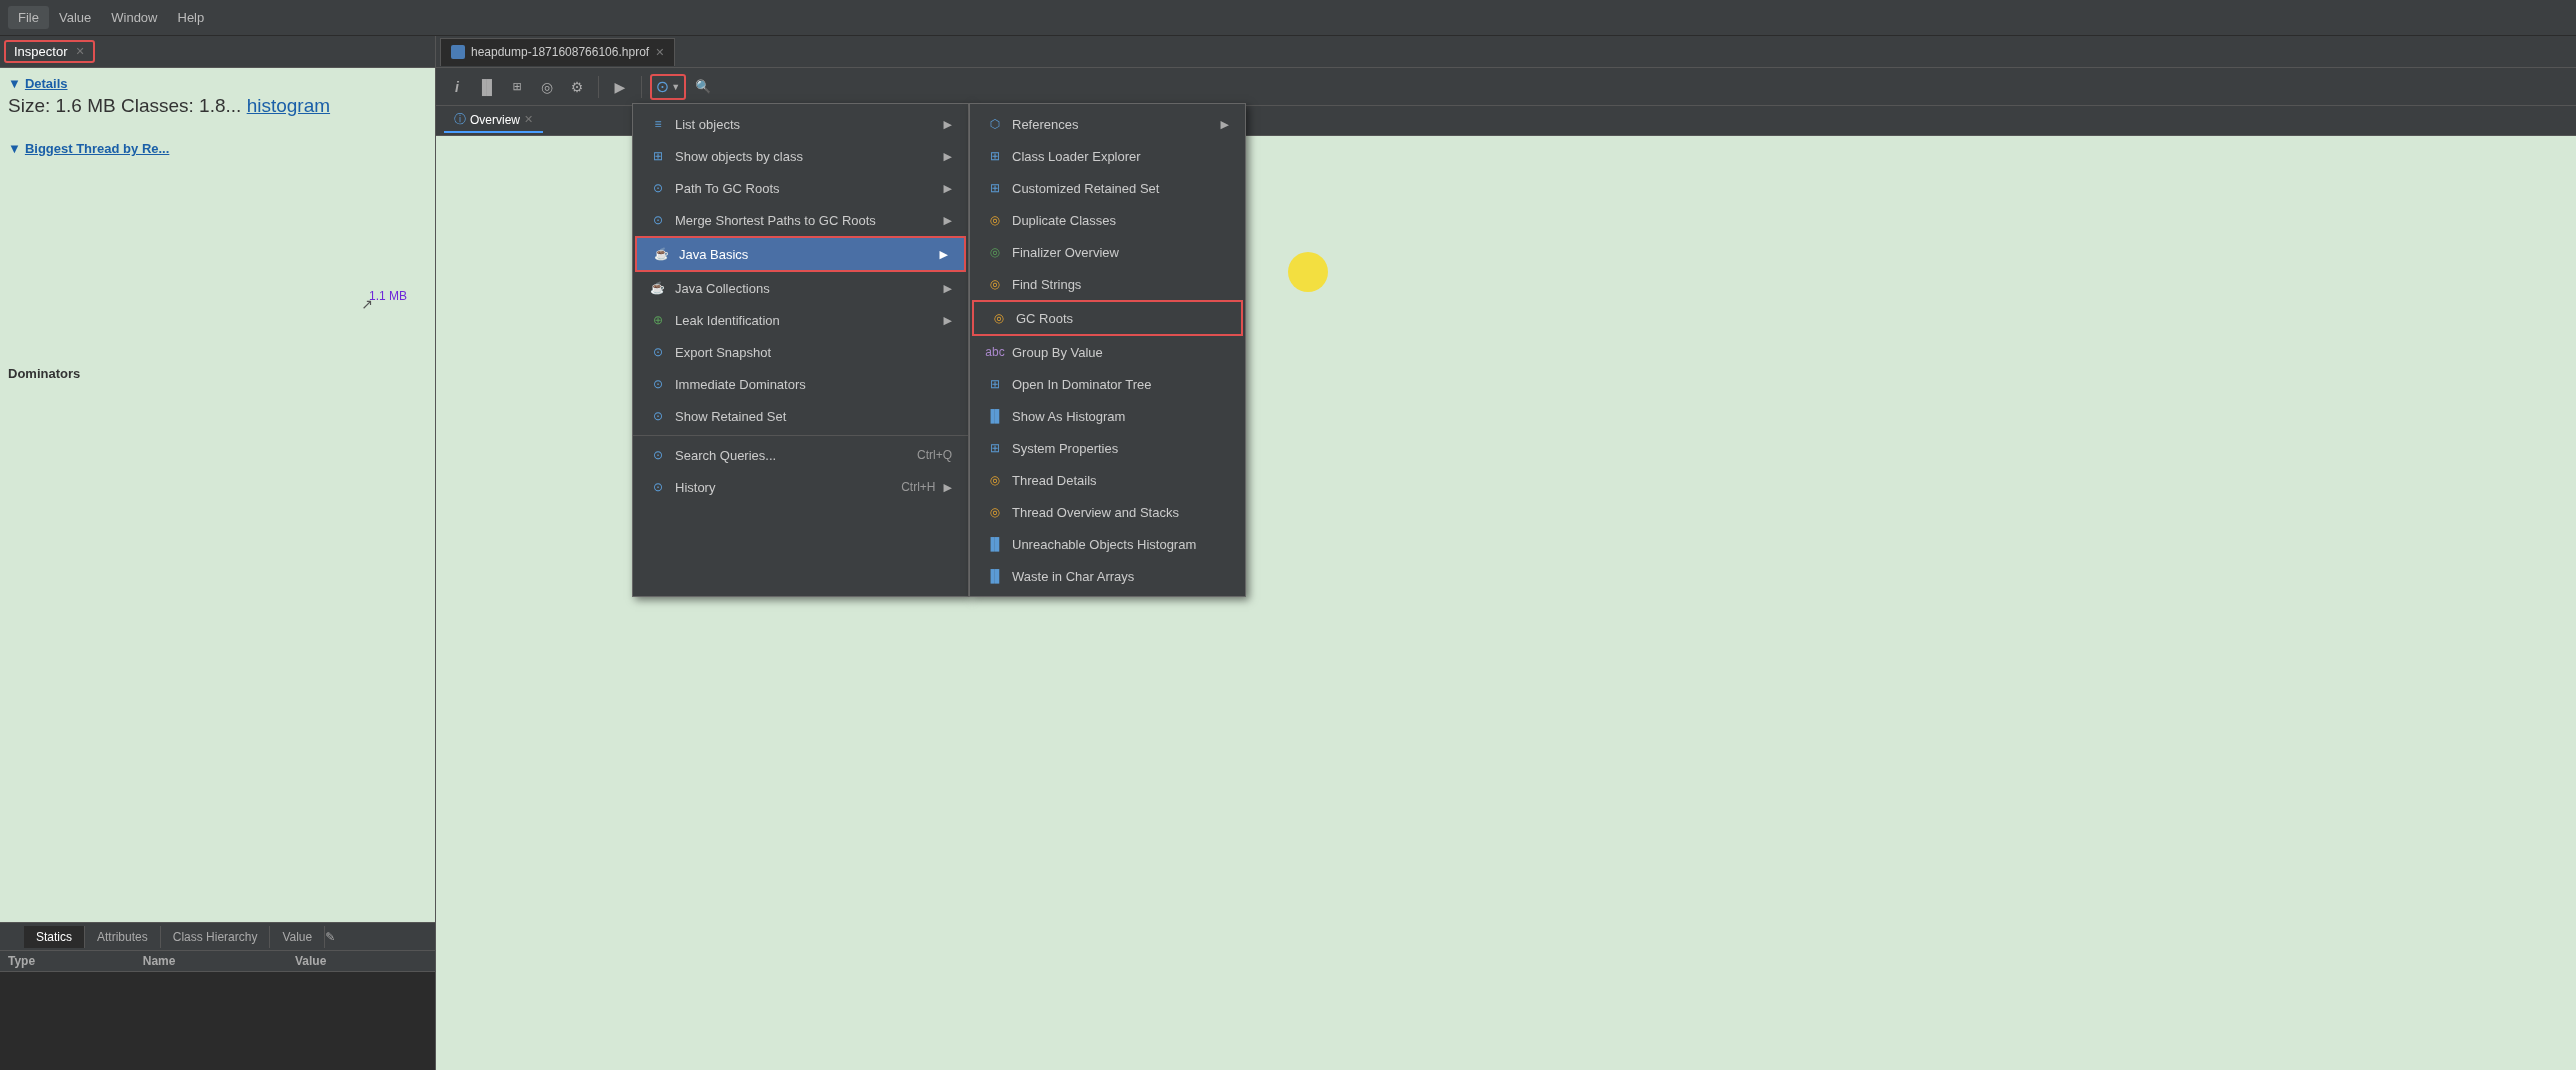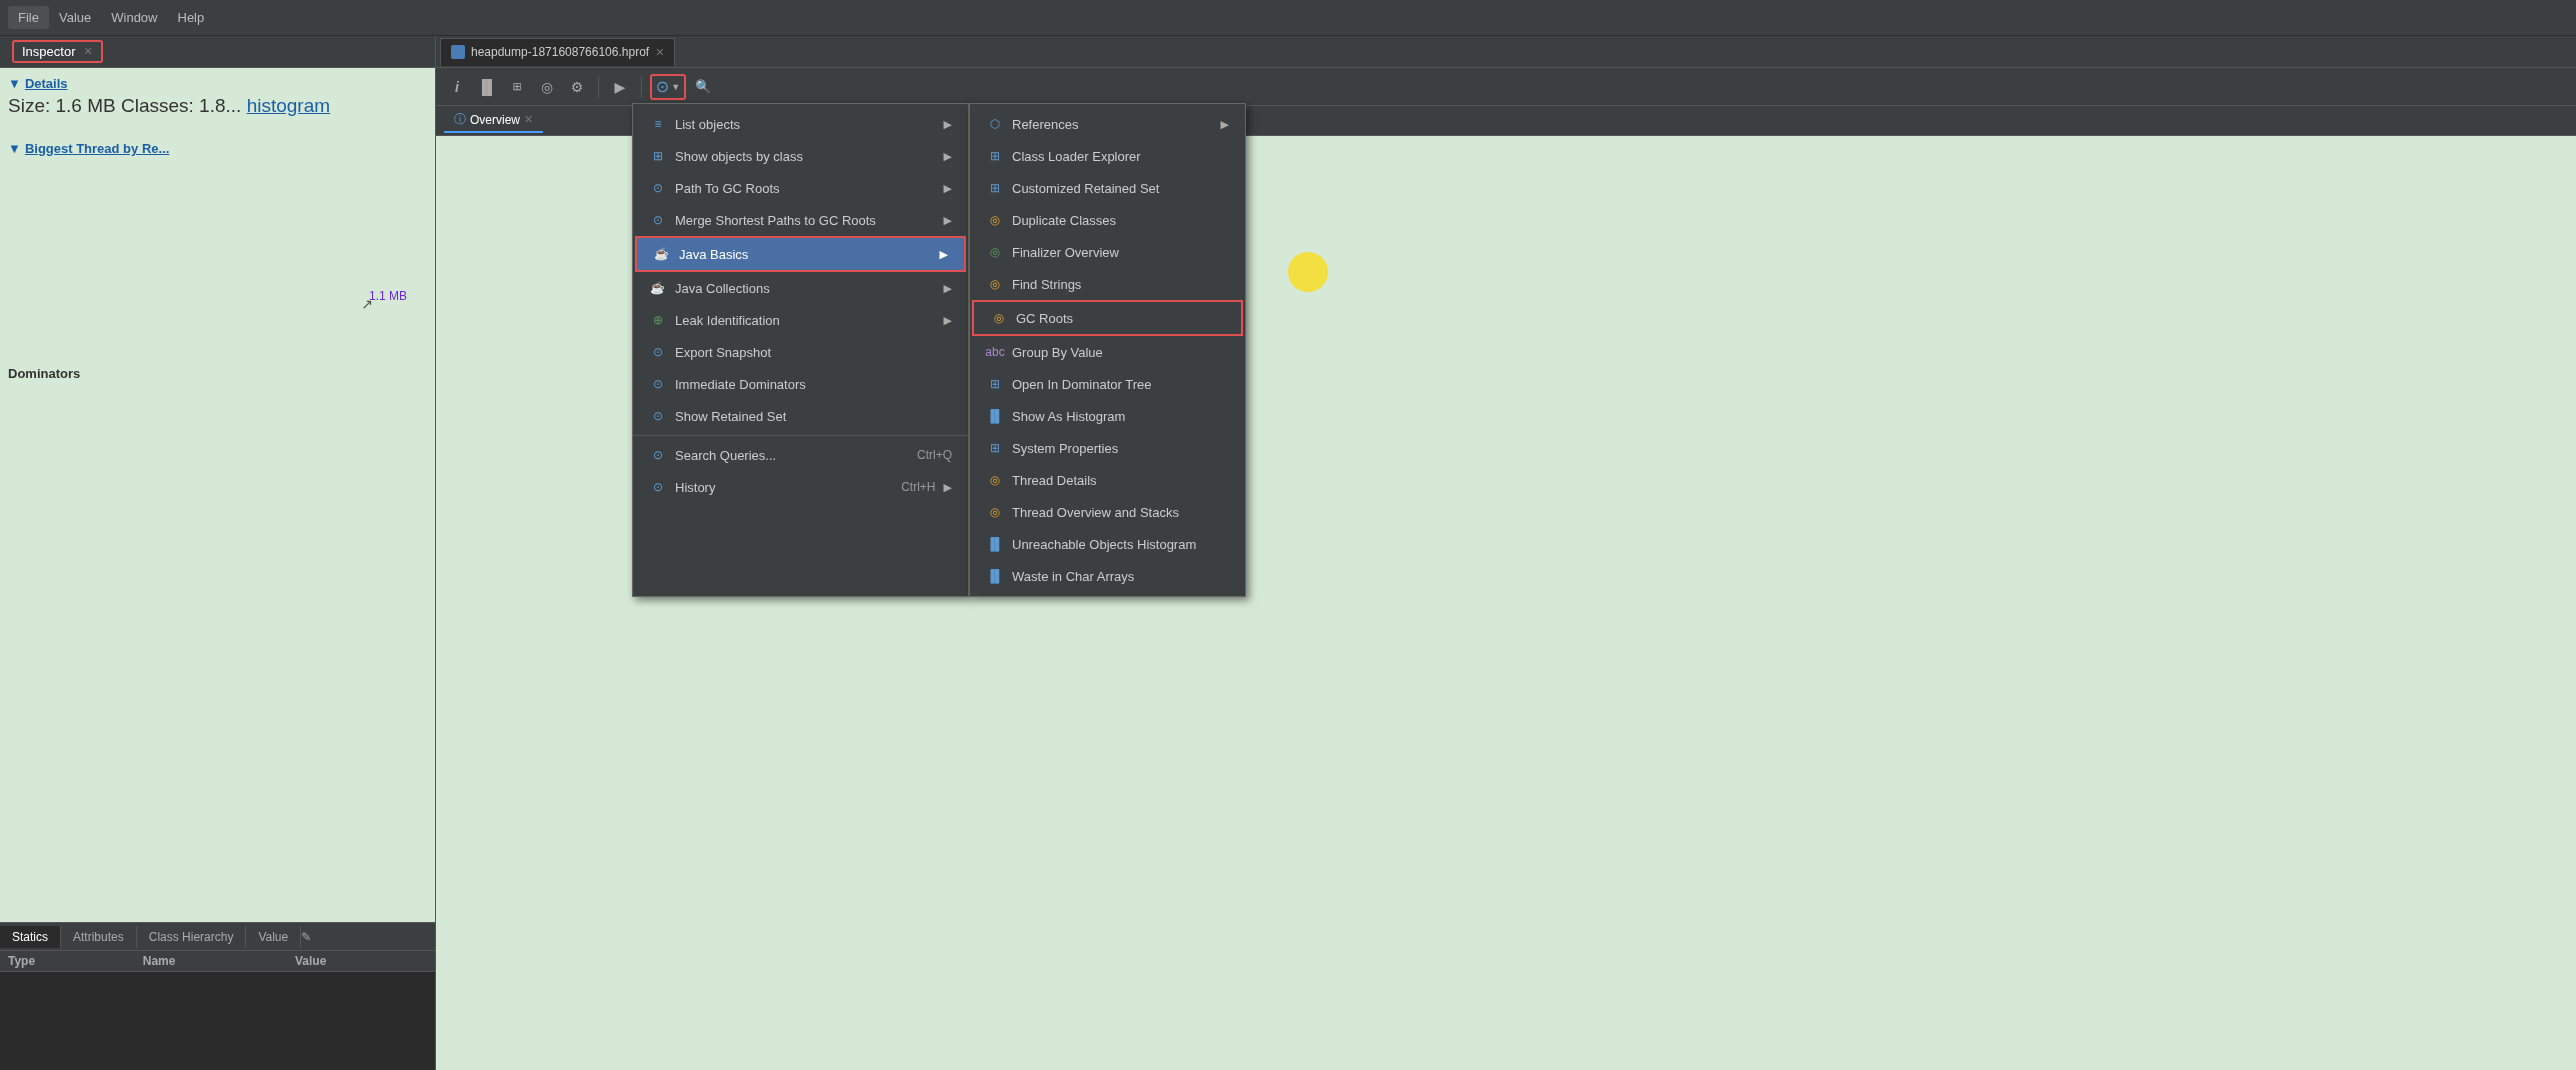--- a/index.html
+++ b/index.html
@@ -112,21 +112,21 @@
       height: 28px;
       align-items: center;
     }
     .bottom-tab {
       padding: 4px 12px;
       font-size: 12px;
       color: #aaa;
       cursor: pointer;
       border-right: 1px solid #555;
     }
-    .bottom-tab.active { color: #fff; background: #2b2b2b; }
+    .bottom-tab.active { color: #fff; background: #2b2b2b; margin-left: 24px; }
 
     .bottom-content {
       background: #2b2b2b;
       height: 119px;
     }
     .bottom-table {
       width: 100%;
       border-collapse: collapse;
       font-size: 12px;
     }
@@ -393,21 +393,21 @@
   <div class="menu-item">Value</div>
   <div class="menu-item">Window</div>
   <div class="menu-item">Help</div>
 </div>
 
 <div class="main-layout">
 
   <div class="left-panel">
     <div class="panel-tab-bar">
 
-      <div style="border: 2px solid #e05050; border-radius: 3px; display: inline-flex; align-items: center; gap: 4px; padding: 2px 8px; margin-left: 8px;">
+      <div style="border: 2px solid #e05050; border-radius: 3px; display: inline-flex; align-items: center; gap: 4px; padding: 2px 8px;">
         <span class="panel-tab active" style="border: none; padding: 0;">Inspector</span>
         <span class="panel-tab-close">✕</span>
       </div>
     </div>
 
     <div class="inspector-content">
       <div class="details-section">
         <div class="section-header">
           <span>▼</span>
           <span style="color: #1a5fa8; text-decoration: underline; font-weight: bold;">Details</span>

